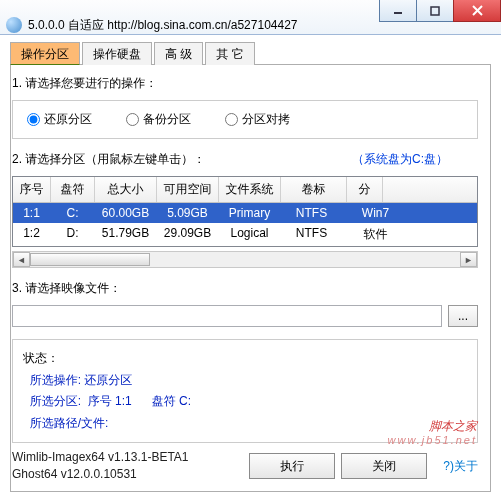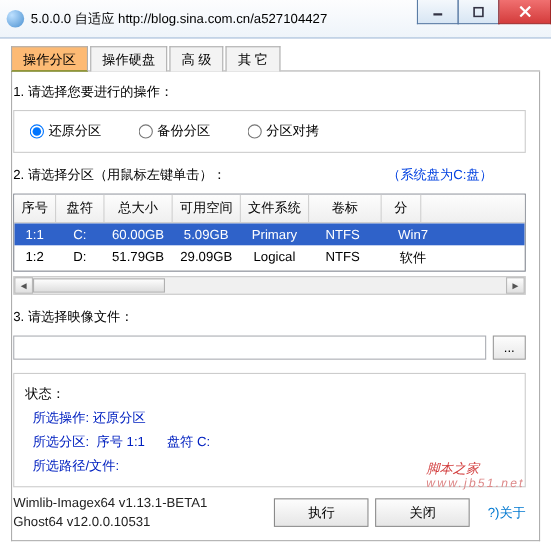--- a/index.html
+++ b/index.html
@@ -1,17 +1,17 @@
 <!DOCTYPE html>
 <html><head>
 <meta charset="utf-8">
 <style>
 *{box-sizing:border-box;margin:0;padding:0;font-family:"Microsoft YaHei","SimSun",sans-serif;font-size:12px}
 body{background:#fff;width:501px;height:504px;overflow:hidden}
-.titlebar{height:30px;background:linear-gradient(#fdfdfe,#eef4fa);border-bottom:1px solid #a0b8d8;display:flex;align-items:center;padding:17px 6px;position:relative}
+.titlebar{height:30px;background:linear-gradient(#fdfdfe,#eef4fa);border-bottom:1px solid #a0b8d8;display:flex;align-items:flex-start;padding:17px 6px;position:relative}
 .titlebar .ico{width:16px;height:16px;border-radius:50%;background:radial-gradient(circle at 30% 30%,#bde0ff,#4a90d0);margin-right:6px}
 .titlebar .title{color:#000;white-space:nowrap;overflow:hidden;flex:1}
 .winbtns{position:absolute;right:0;top:0;display:flex}
 .winbtn{width:38px;height:22px;border:1px solid #5a7ca5;border-top:none;display:flex;align-items:center;justify-content:center;background:linear-gradient(#f4f8fc,#d8e6f4);margin-left:-1px}
 .winbtn.close{width:48px;background:linear-gradient(#f07070,#d43c3c);border-color:#a02828;color:#fff}
 .winbtn svg{display:block}
 .client{padding:6px 10px 8px 10px}
 .tabs{display:flex;border-bottom:1px solid #aeaeae;height:24px}
 .tab{border:1px solid #aeaeae;border-bottom:none;padding:3px 10px;background:#f3f3f3;margin-right:2px;position:relative;top:1px;cursor:pointer}
 .tab.active{background:#fdba74;border-bottom:1px solid #4d7c0f}
@@ -35,21 +35,21 @@
 .hscroll .thumb{position:absolute;left:0;width:120px;height:13px;top:1px;background:linear-gradient(#fdfdfd,#dedede);border:1px solid #b0b0b0}
 .filebox{display:flex;gap:6px;align-items:center;margin-top:4px}
 .filebox input{flex:1;height:22px;border:1px solid #abadb3;padding:0 4px}
 .filebox button{width:30px;height:22px;border:1px solid #999;background:linear-gradient(#fdfdfd,#e8e8e8);cursor:pointer}
 .status{border:1px solid #ccc;padding:8px 10px;line-height:1.8}
 .status .row{color:#0020c0}
 .footer{display:flex;align-items:center;margin-top:6px}
 .ver{flex:1;font-family:"Courier New",monospace;font-size:11px;line-height:1.4;color:#222}
 .actbtn{width:86px;height:26px;border:1px solid #8a8a8a;background:linear-gradient(#fdfdfd,#e6e6e6);margin-left:6px;cursor:pointer}
 .about{color:#0078d0;margin-left:16px;cursor:pointer}
-.watermark{position:absolute;right:24px;bottom:58px;font-family:"STXingkai","KaiTi",serif;font-size:26px;color:#d23c3c;font-style:italic;pointer-events:none;text-align:left;line-height:1}
+.watermark{position:absolute;right:24px;bottom:58px;font-family:"STXingkai","KaiTi",serif;font-size:26px;color:#d23c3c;font-style:italic;pointer-events:none;text-align:right;line-height:1}
 .watermark .sm{font-size:11px;font-family:sans-serif;color:#d88;letter-spacing:2px;display:block}
 </style>
 </head>
 <body>
 
 <div class="titlebar">
   <div class="ico"></div>
   <div class="title">5.0.0.0 自适应 http://blog.sina.com.cn/a527104427</div>
   <div class="winbtns">
     <div class="winbtn">

